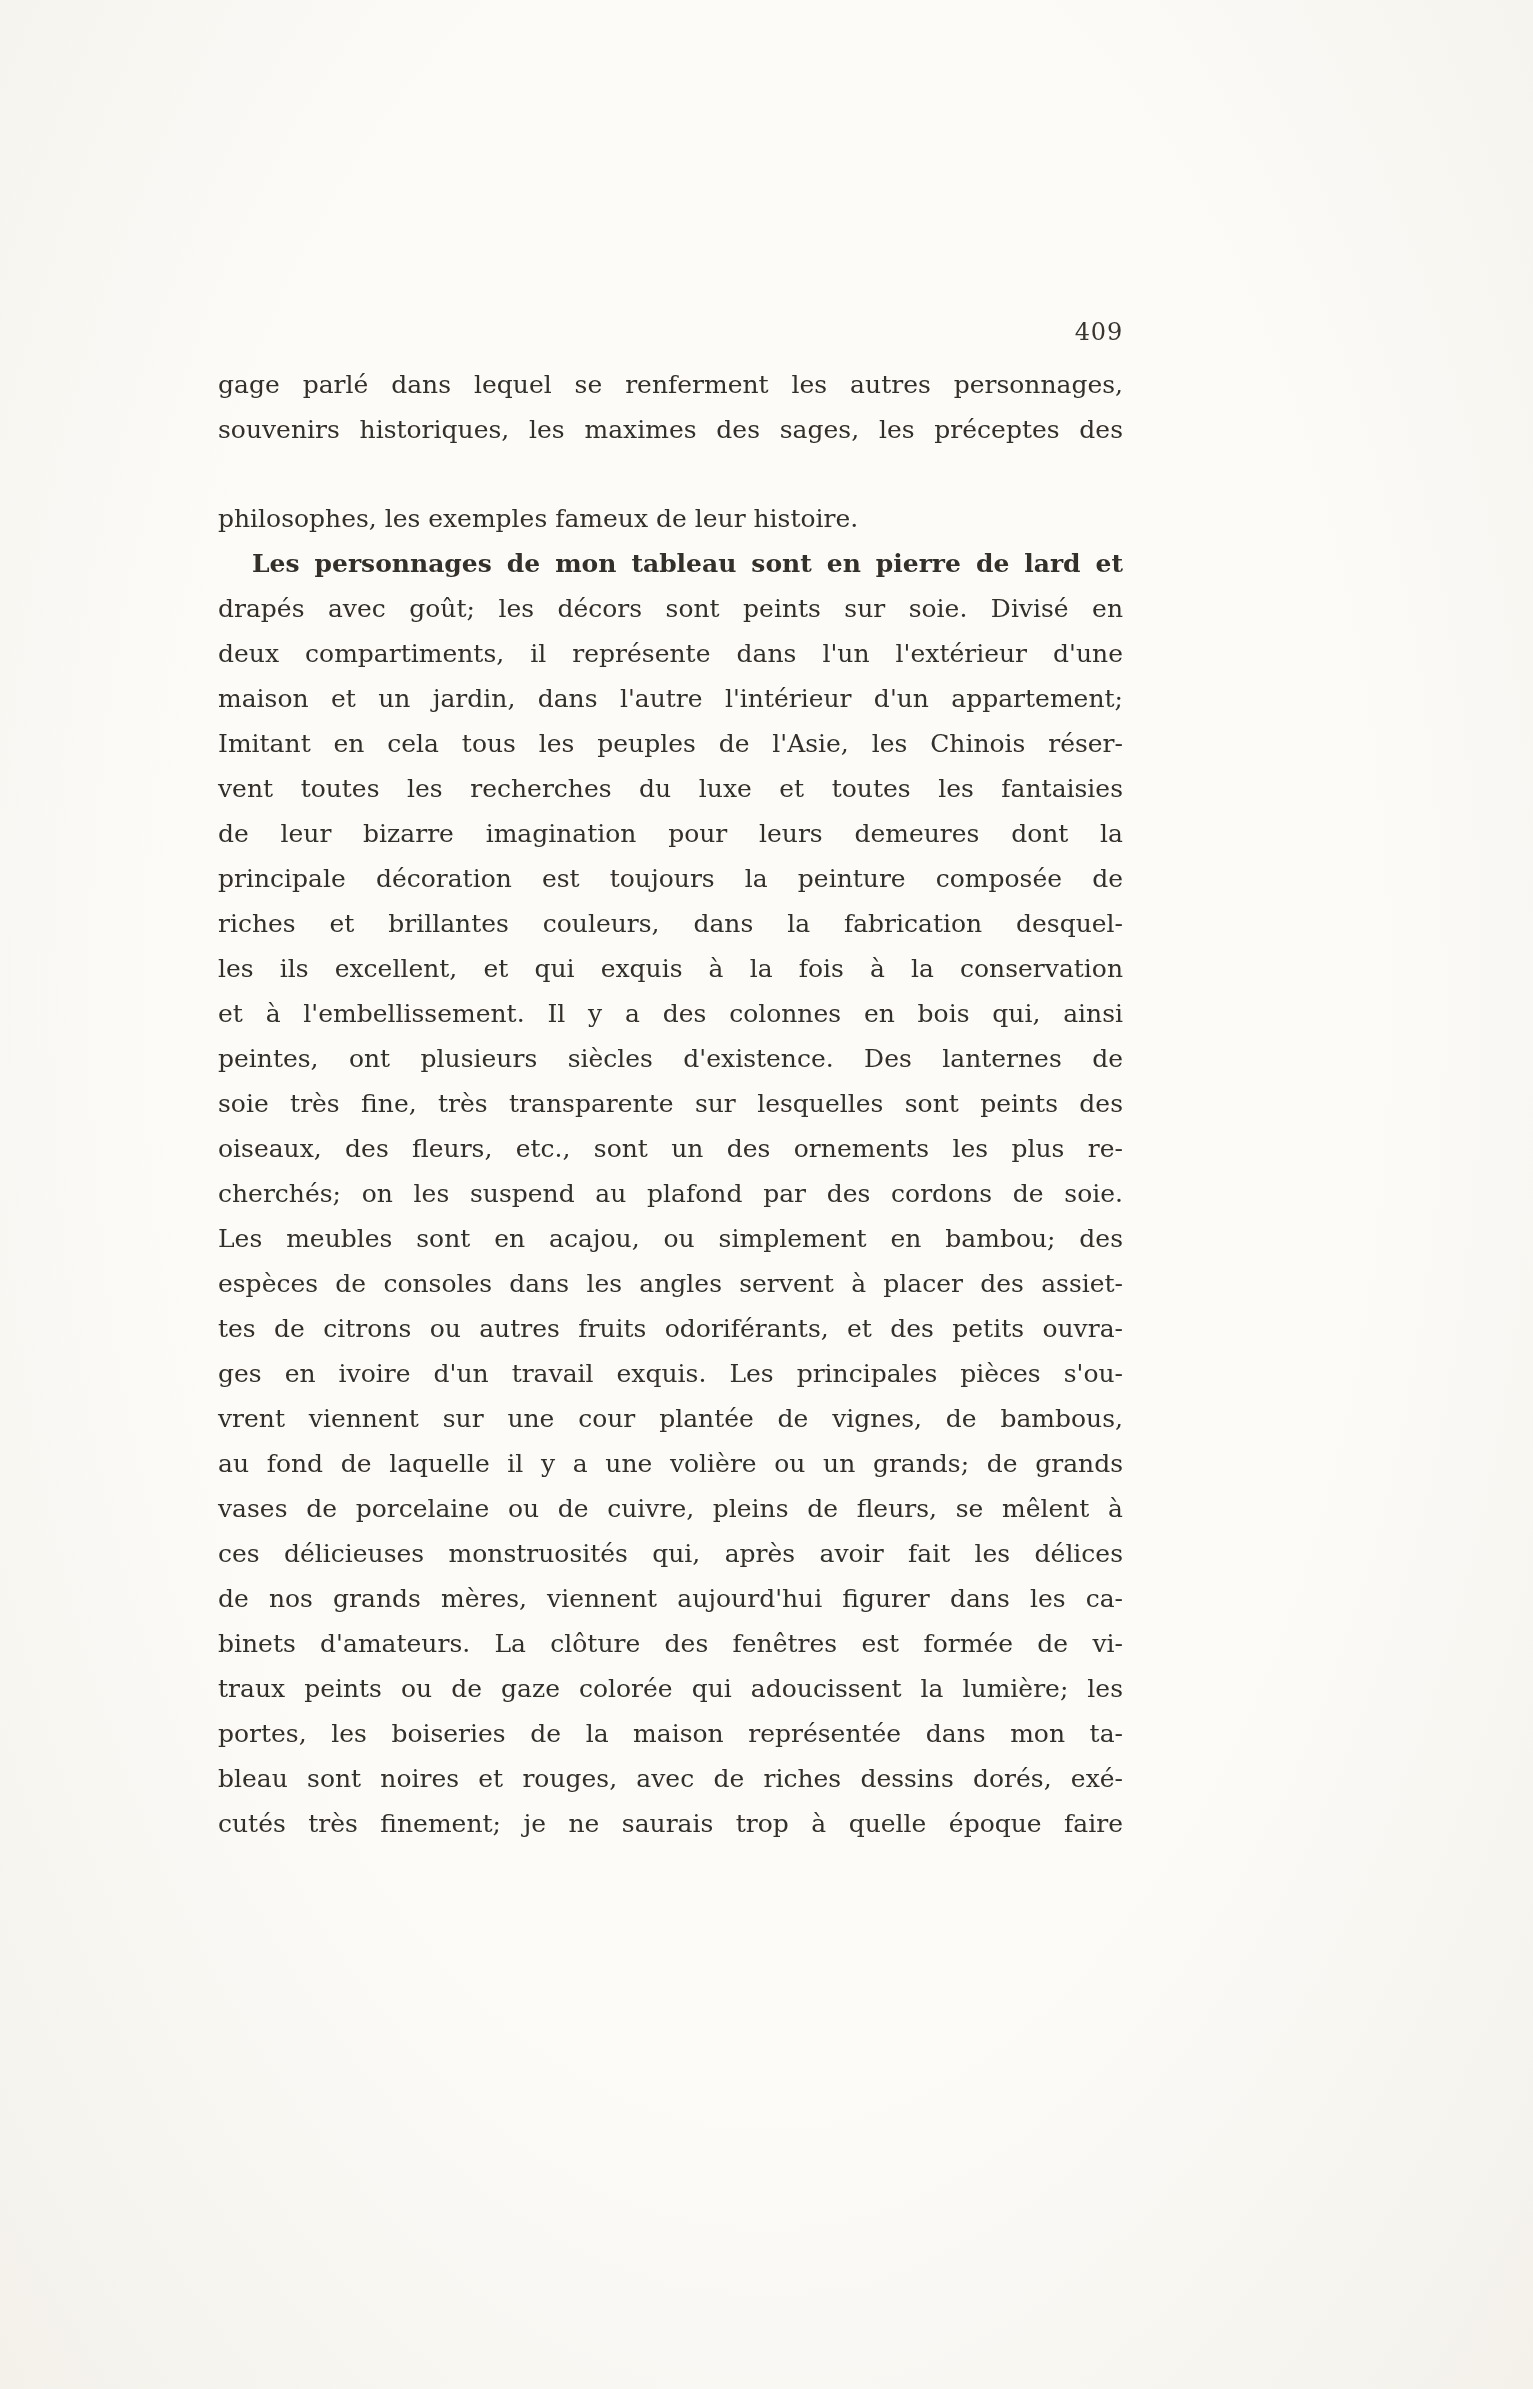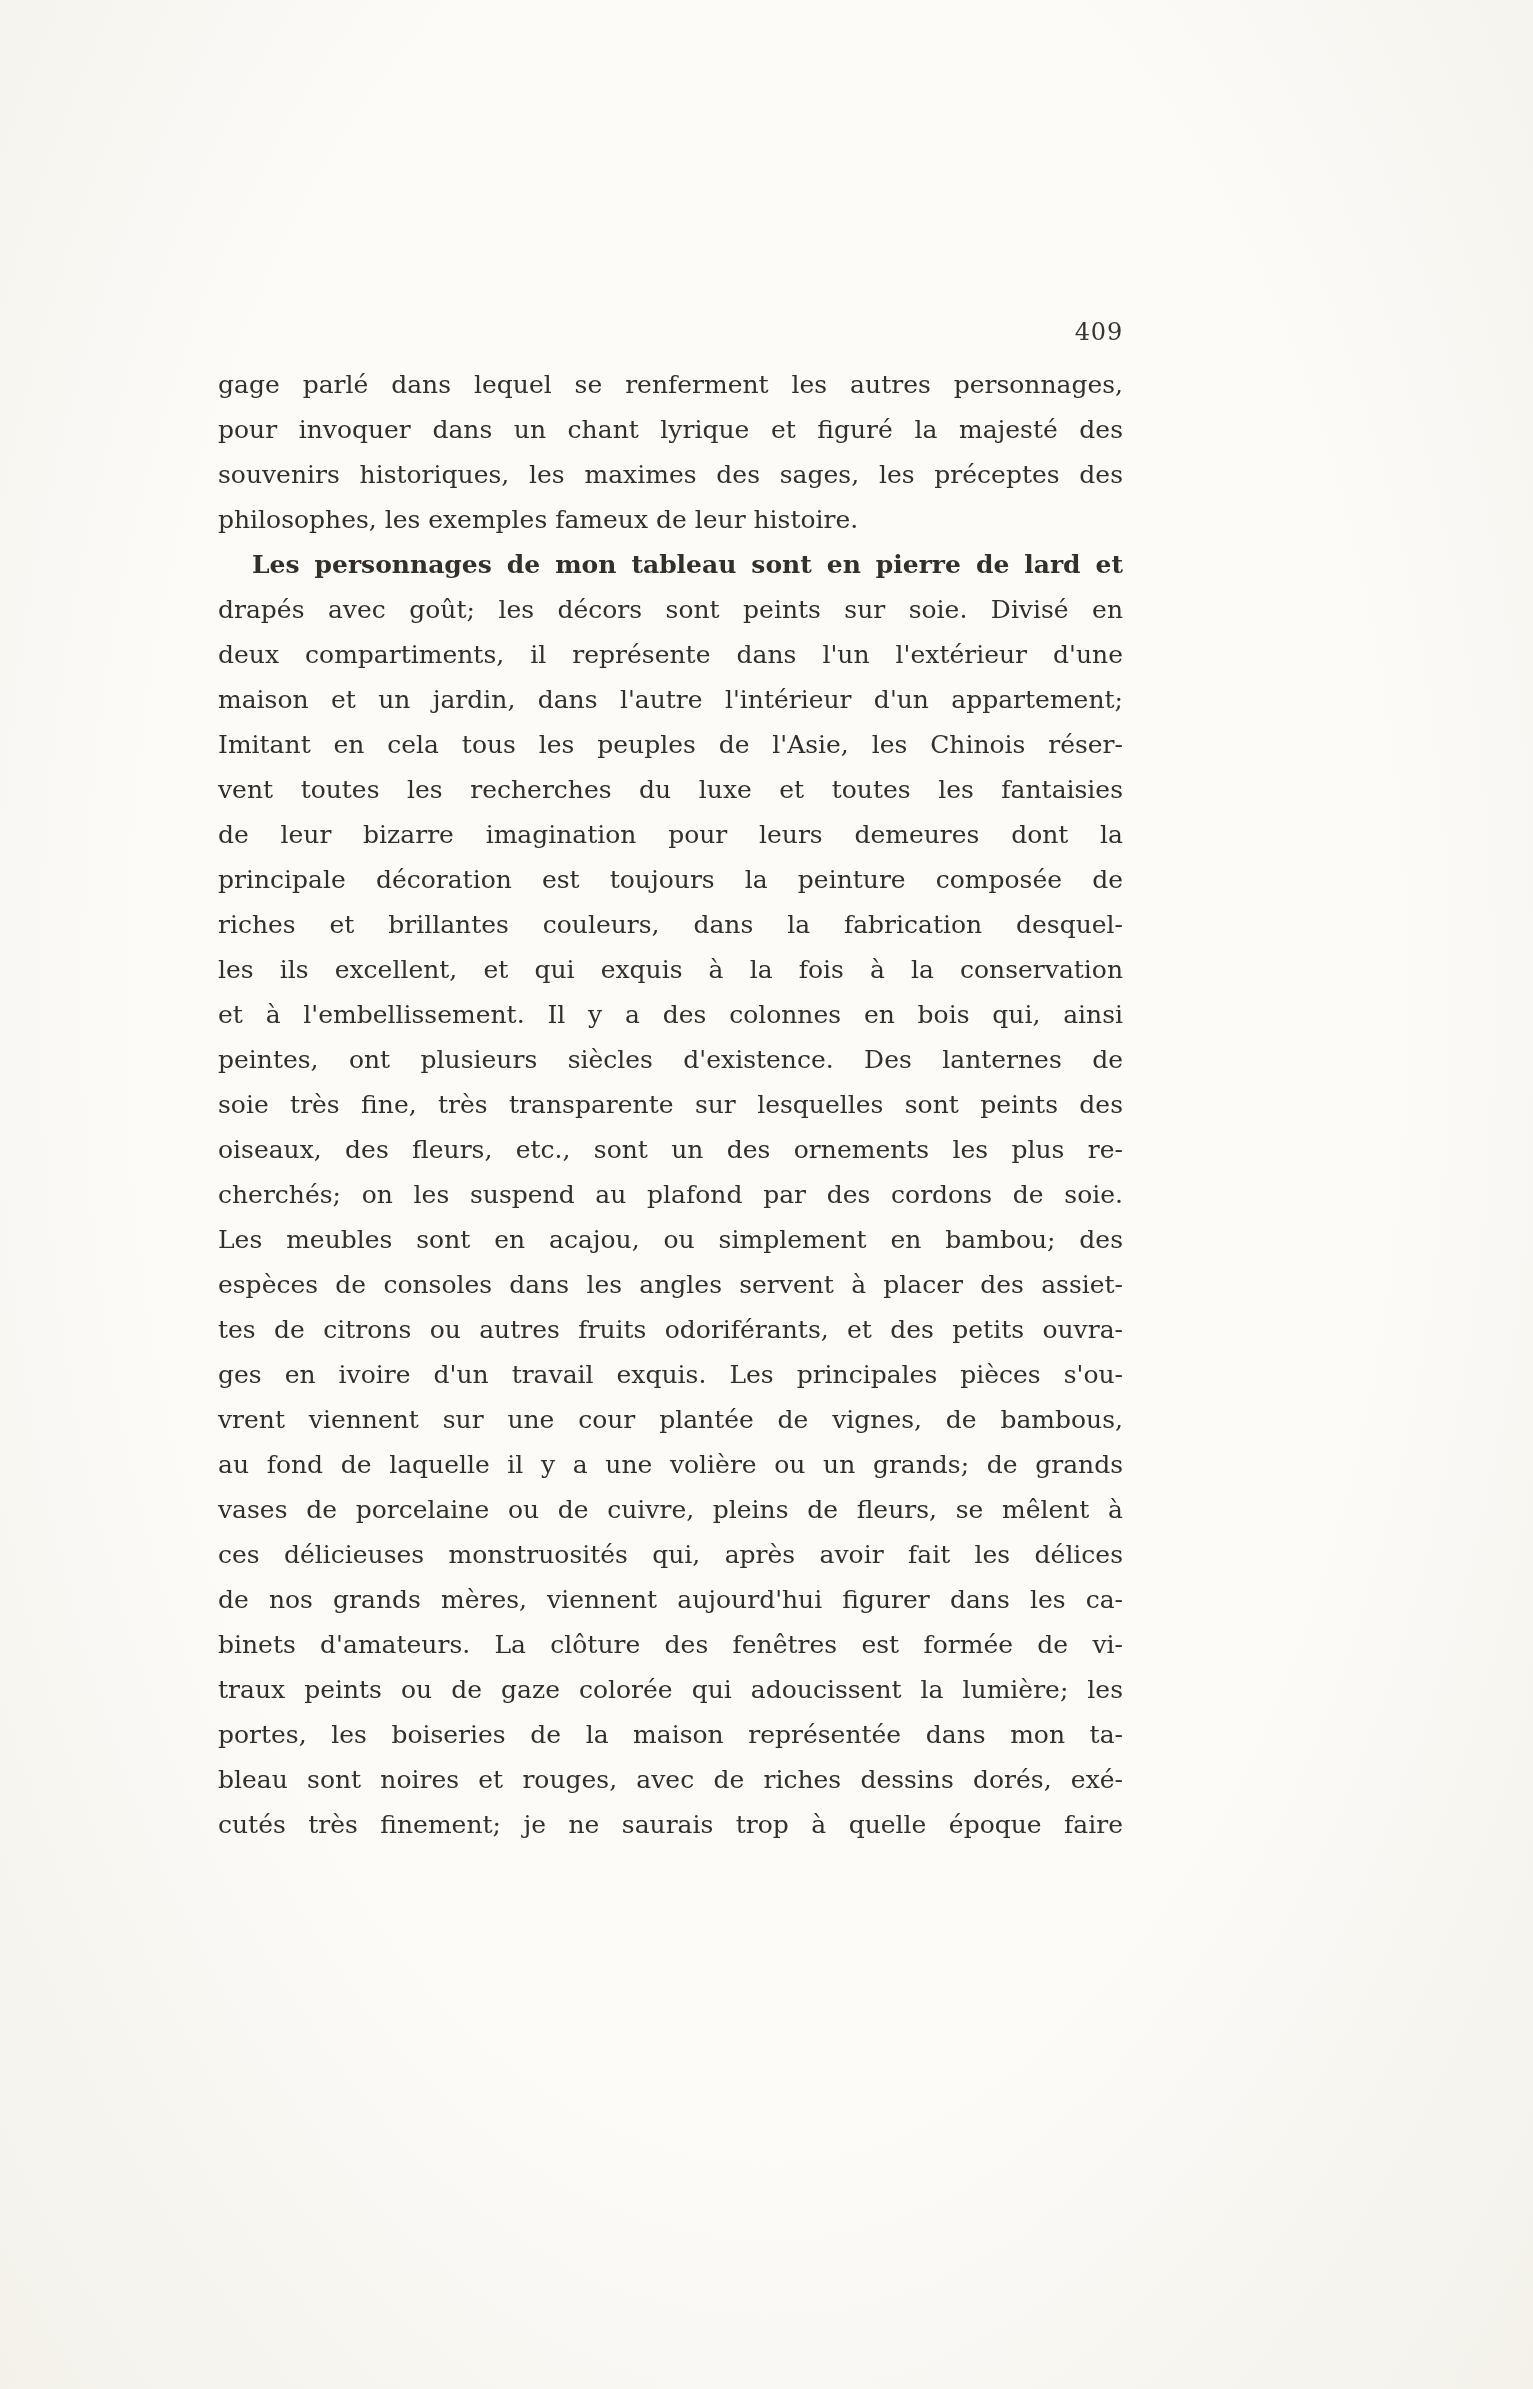--- a/index.html
+++ b/index.html
@@ -38,35 +38,35 @@
     font-size: 25px;
     line-height: 45px;
     color: #332f29;
   }
   .line {
     text-align: justify;
     text-align-last: justify;
   }
   .line.last-left {
     text-align-last: left;
+    margin-top: 44px;
   }
   .line.first-indent {
     text-indent: 34px;
     font-weight: bold;
   }
 </style>
 </head>
 <body>
 
 <div class="scan-page">
   <div class="page-number">409</div>
   <div class="text-block">
       <div>
         <div class="line">gage parlé dans lequel se renferment les autres personnages,</div>
-        <div class="line">pour invoquer dans un chant lyrique et figuré la majesté des</div>
         <div class="line">souvenirs historiques, les maximes des sages, les préceptes des</div>
         <div class="line last-left">philosophes, les exemples fameux de leur histoire.</div>
       </div>
       <div>
         <div class="line first-indent">Les personnages de mon tableau sont en pierre de lard et</div>
         <div class="line">drapés avec goût; les décors sont peints sur soie. Divisé en</div>
         <div class="line">deux compartiments, il représente dans l'un l'extérieur d'une</div>
         <div class="line">maison et un jardin, dans l'autre l'intérieur d'un appartement;</div>
         <div class="line">Imitant en cela tous les peuples de l'Asie, les Chinois réser-</div>
         <div class="line">vent toutes les recherches du luxe et toutes les fantaisies</div>

